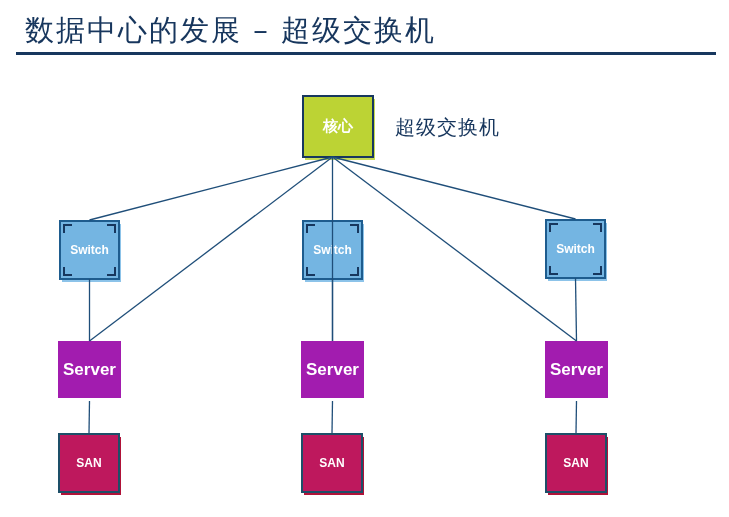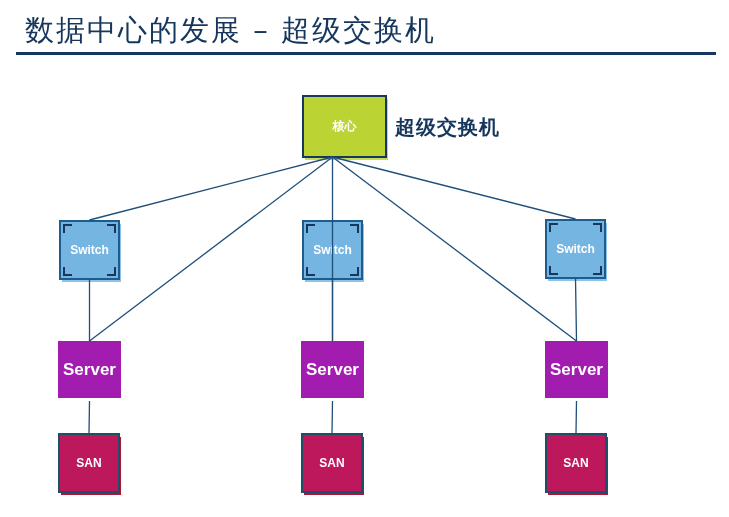--- a/index.html
+++ b/index.html
@@ -11,35 +11,35 @@
     position:absolute;left:25px;top:11px;
     font-family:"DejaVu Serif",serif;font-size:29px;font-weight:400;
     color:#17365d;letter-spacing:2px;white-space:nowrap;
   }
   .title-rule{
     position:absolute;left:16px;top:52px;width:700px;height:3px;
     background:#17375e;
   }
   .annotation{
     position:absolute;left:395px;top:114px;
-    font-family:"DejaVu Serif",serif;font-size:20px;font-weight:700;
+    font-family:"DejaVu Serif",serif;font-size:20px;font-weight:400;
     color:#17365d;letter-spacing:1px;white-space:nowrap;
   }
   .connectors{
     position:absolute;left:0;top:0;width:729px;height:517px;
     z-index:5;pointer-events:none;
   }
   .node{
     position:absolute;display:flex;align-items:center;justify-content:center;
     box-sizing:border-box;color:#ffffff;font-weight:bold;z-index:2;
     text-align:center;
   }
   .core{
-    left:302px;top:95px;width:85px;height:63px;
-    background:#bcd334;border:2px solid #17375e;font-size:12px;
+    left:302px;top:95px;width:72px;height:63px;
+    background:#bcd334;border:2px solid #17375e;font-size:15px;
     box-shadow:2px 3px 0 -1px #c6da55;
   }
   .switch{
     width:61px;height:60px;background:#74b5e2;border:2px solid #1e5c8e;
     font-size:12px;box-shadow:2px 3px 0 -1px #8cc3e9;
   }
   .switch::after{
     content:"";position:absolute;inset:2px;
     background:
       linear-gradient(#17375e,#17375e) left 0 top 0/9px 2px no-repeat,

